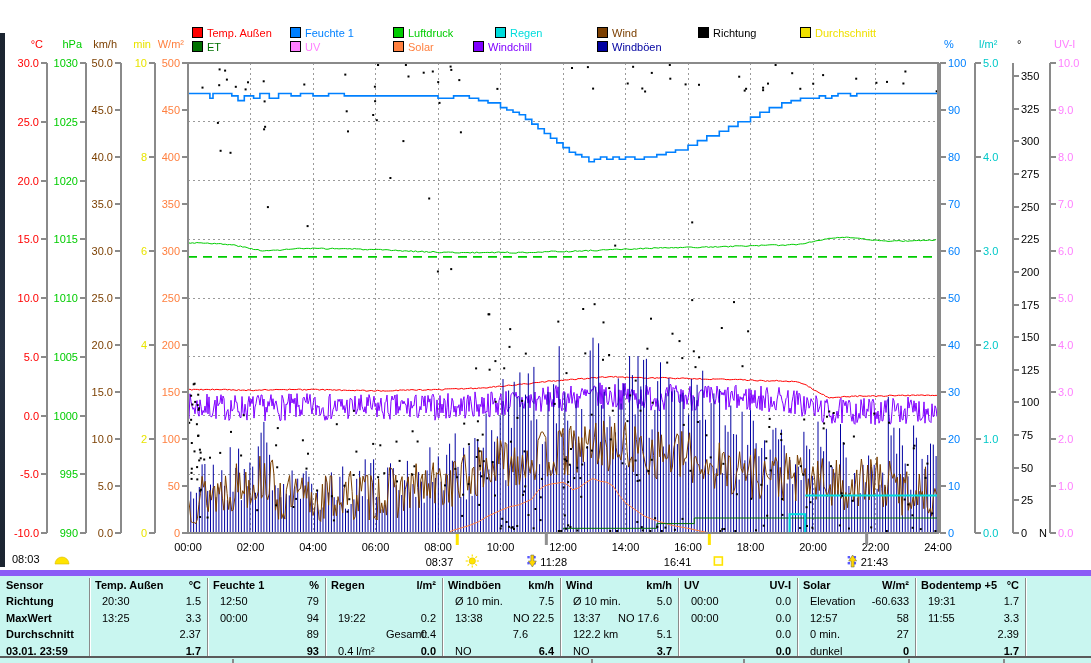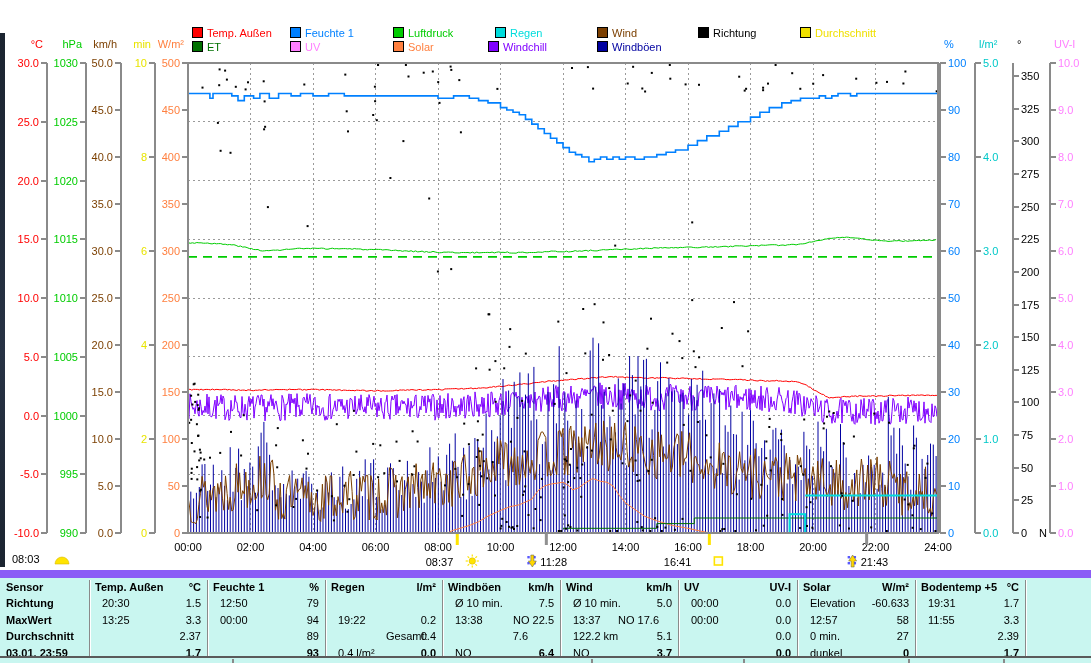--- a/index.html
+++ b/index.html
@@ -7,21 +7,21 @@
           font-family:"Liberation Sans",sans-serif;}
   .title{position:absolute;top:6px;left:188px;width:750px;text-align:center;
          font-size:14px;color:#6a1a1a;}
   .legend-item{position:absolute;height:12px;font-size:11px;white-space:nowrap;}
   .legend-item .sw{display:inline-block;width:9px;height:9px;border:1px solid #000;
                    vertical-align:-1px;margin-right:4px;}
   .edge-strip{position:absolute;left:0;top:33px;width:5px;height:534px;
               background:linear-gradient(180deg,#1b2430,#273244 60%,#1b2430);}
   svg{position:absolute;left:0;top:0;font-family:"Liberation Sans",sans-serif;}
   .stats{position:absolute;left:0;top:570px;width:1091px;height:85px;background:#c9f6f0;
-         border-top:8px solid #8b5cf6;border-bottom:1px solid #606060;font-size:11px;color:#000;}
+         border-top:6px solid #8b5cf6;border-bottom:1px solid #606060;font-size:11px;color:#000;}
   .cell{position:absolute;white-space:nowrap;line-height:16px;height:16px;}
   .b{font-weight:bold;}
   .vsep{position:absolute;top:2px;bottom:2px;width:1px;background:#8a8a8a;box-shadow:1px 0 0 #ffffff;}
   .partial{position:absolute;left:0;top:656px;width:1091px;height:7px;background:#c9f6f0;
            border-top:2px solid #5a5a5a;}
   .psep{position:absolute;top:1px;bottom:0;width:2px;background:#8a8a8a;}
 </style>
 </head>
 <body>
 
@@ -31,21 +31,21 @@
       <div class="legend-item" style="left: 192px; top: 27px;"><span class="sw" style="background: rgb(255, 0, 0);"></span><span style="color: rgb(255, 0, 0);">Temp. Außen</span></div>
       <div class="legend-item" style="left: 290px; top: 27px;"><span class="sw" style="background: rgb(0, 128, 255);"></span><span style="color: rgb(0, 128, 255);">Feuchte 1</span></div>
       <div class="legend-item" style="left: 393px; top: 27px;"><span class="sw" style="background: rgb(0, 204, 0);"></span><span style="color: rgb(0, 204, 0);">Luftdruck</span></div>
       <div class="legend-item" style="left: 495px; top: 27px;"><span class="sw" style="background: rgb(0, 220, 220);"></span><span style="color: rgb(0, 220, 220);">Regen</span></div>
       <div class="legend-item" style="left: 597px; top: 27px;"><span class="sw" style="background: rgb(123, 63, 0);"></span><span style="color: rgb(123, 63, 0);">Wind</span></div>
       <div class="legend-item" style="left: 698px; top: 27px;"><span class="sw" style="background: rgb(0, 0, 0);"></span><span style="color: rgb(0, 0, 0);">Richtung</span></div>
       <div class="legend-item" style="left: 800px; top: 27px;"><span class="sw" style="background: rgb(240, 224, 0);"></span><span style="color: rgb(240, 224, 0);">Durchschnitt</span></div>
       <div class="legend-item" style="left: 192px; top: 41px;"><span class="sw" style="background: rgb(0, 112, 0);"></span><span style="color: rgb(0, 112, 0);">ET</span></div>
       <div class="legend-item" style="left: 290px; top: 41px;"><span class="sw" style="background: rgb(255, 128, 255);"></span><span style="color: rgb(255, 128, 255);">UV</span></div>
       <div class="legend-item" style="left: 393px; top: 41px;"><span class="sw" style="background: rgb(255, 128, 64);"></span><span style="color: rgb(255, 128, 64);">Solar</span></div>
-      <div class="legend-item" style="left: 488px; top: 41px;"><span class="sw" style="background: rgb(128, 0, 255);"></span><span style="color: rgb(128, 0, 255);">Windchill</span></div>
+      <div class="legend-item" style="left: 473px; top: 41px;"><span class="sw" style="background: rgb(128, 0, 255);"></span><span style="color: rgb(128, 0, 255);">Windchill</span></div>
       <div class="legend-item" style="left: 597px; top: 41px;"><span class="sw" style="background: rgb(0, 0, 160);"></span><span style="color: rgb(0, 0, 160);">Windböen</span></div>
     </div>
   <svg id="plot" width="1091" height="568">
       <g stroke="#9a9a9a" stroke-dasharray="2 3" stroke-width="1" shape-rendering="crispEdges">
         <line x1="250.5" y1="63" x2="250.5" y2="533"></line>
         <line x1="313" y1="63" x2="313" y2="533"></line>
         <line x1="375.5" y1="63" x2="375.5" y2="533"></line>
         <line x1="438" y1="63" x2="438" y2="533"></line>
         <line x1="500.5" y1="63" x2="500.5" y2="533"></line>
         <line x1="563" y1="63" x2="563" y2="533"></line>

